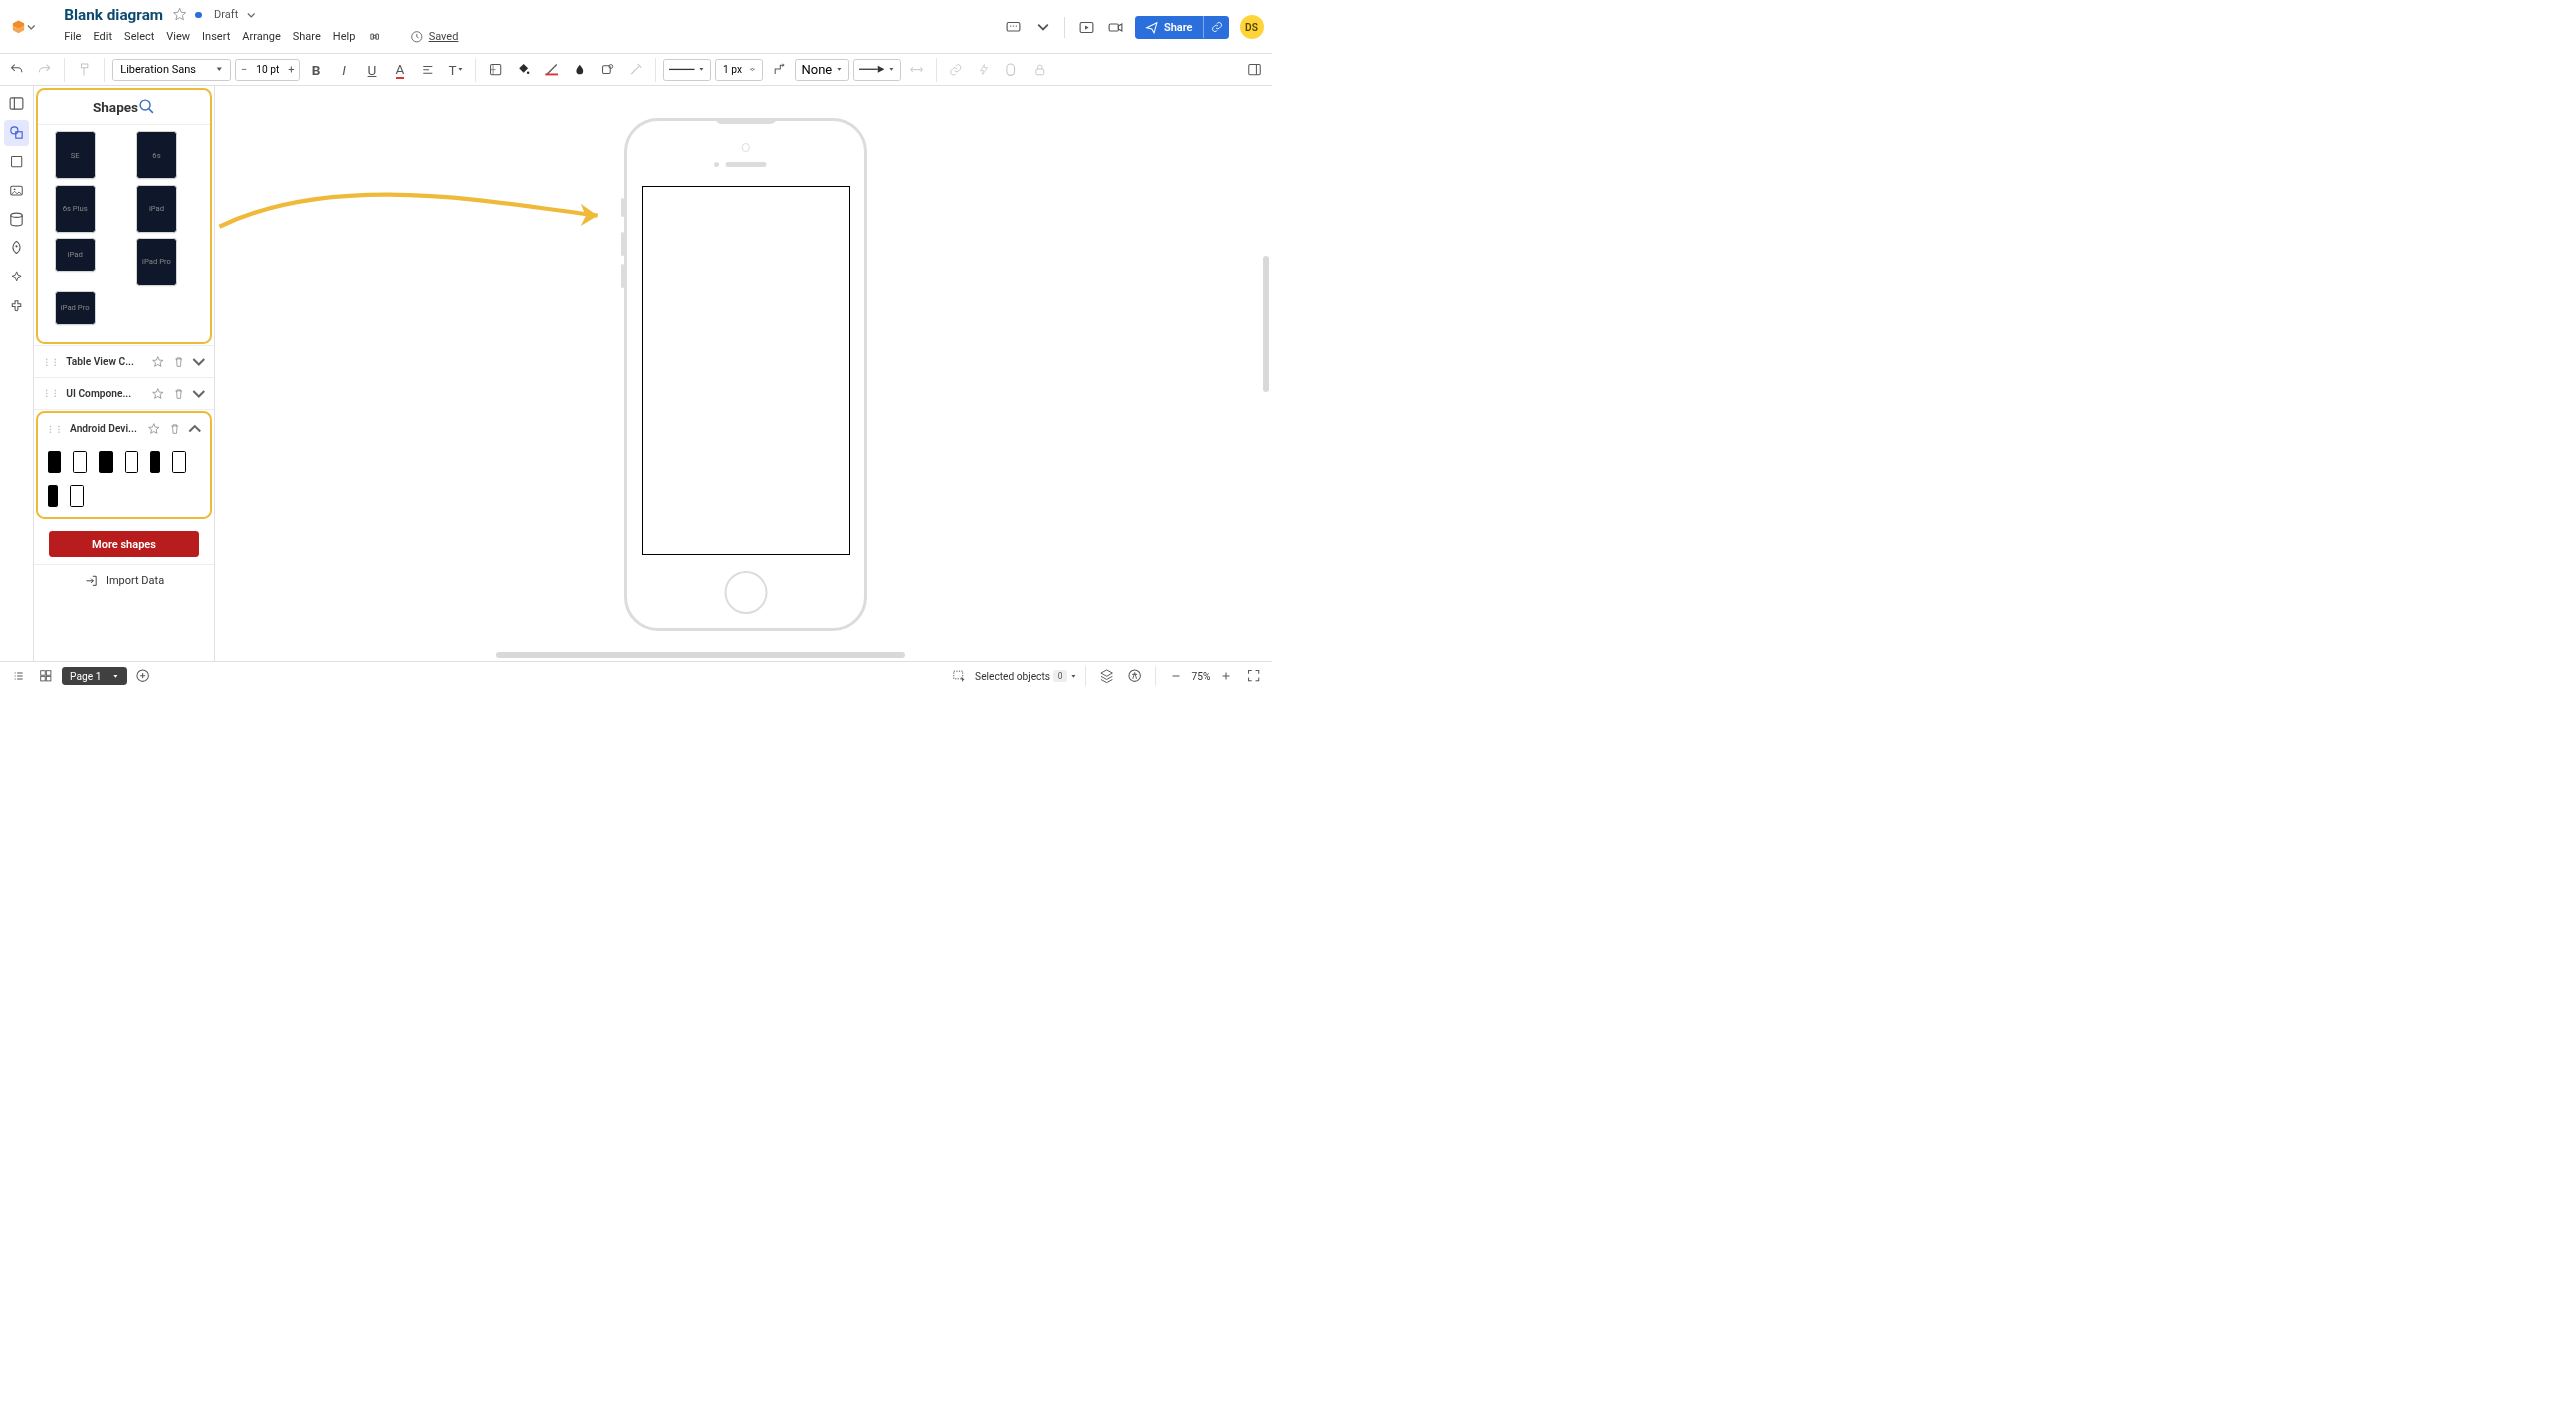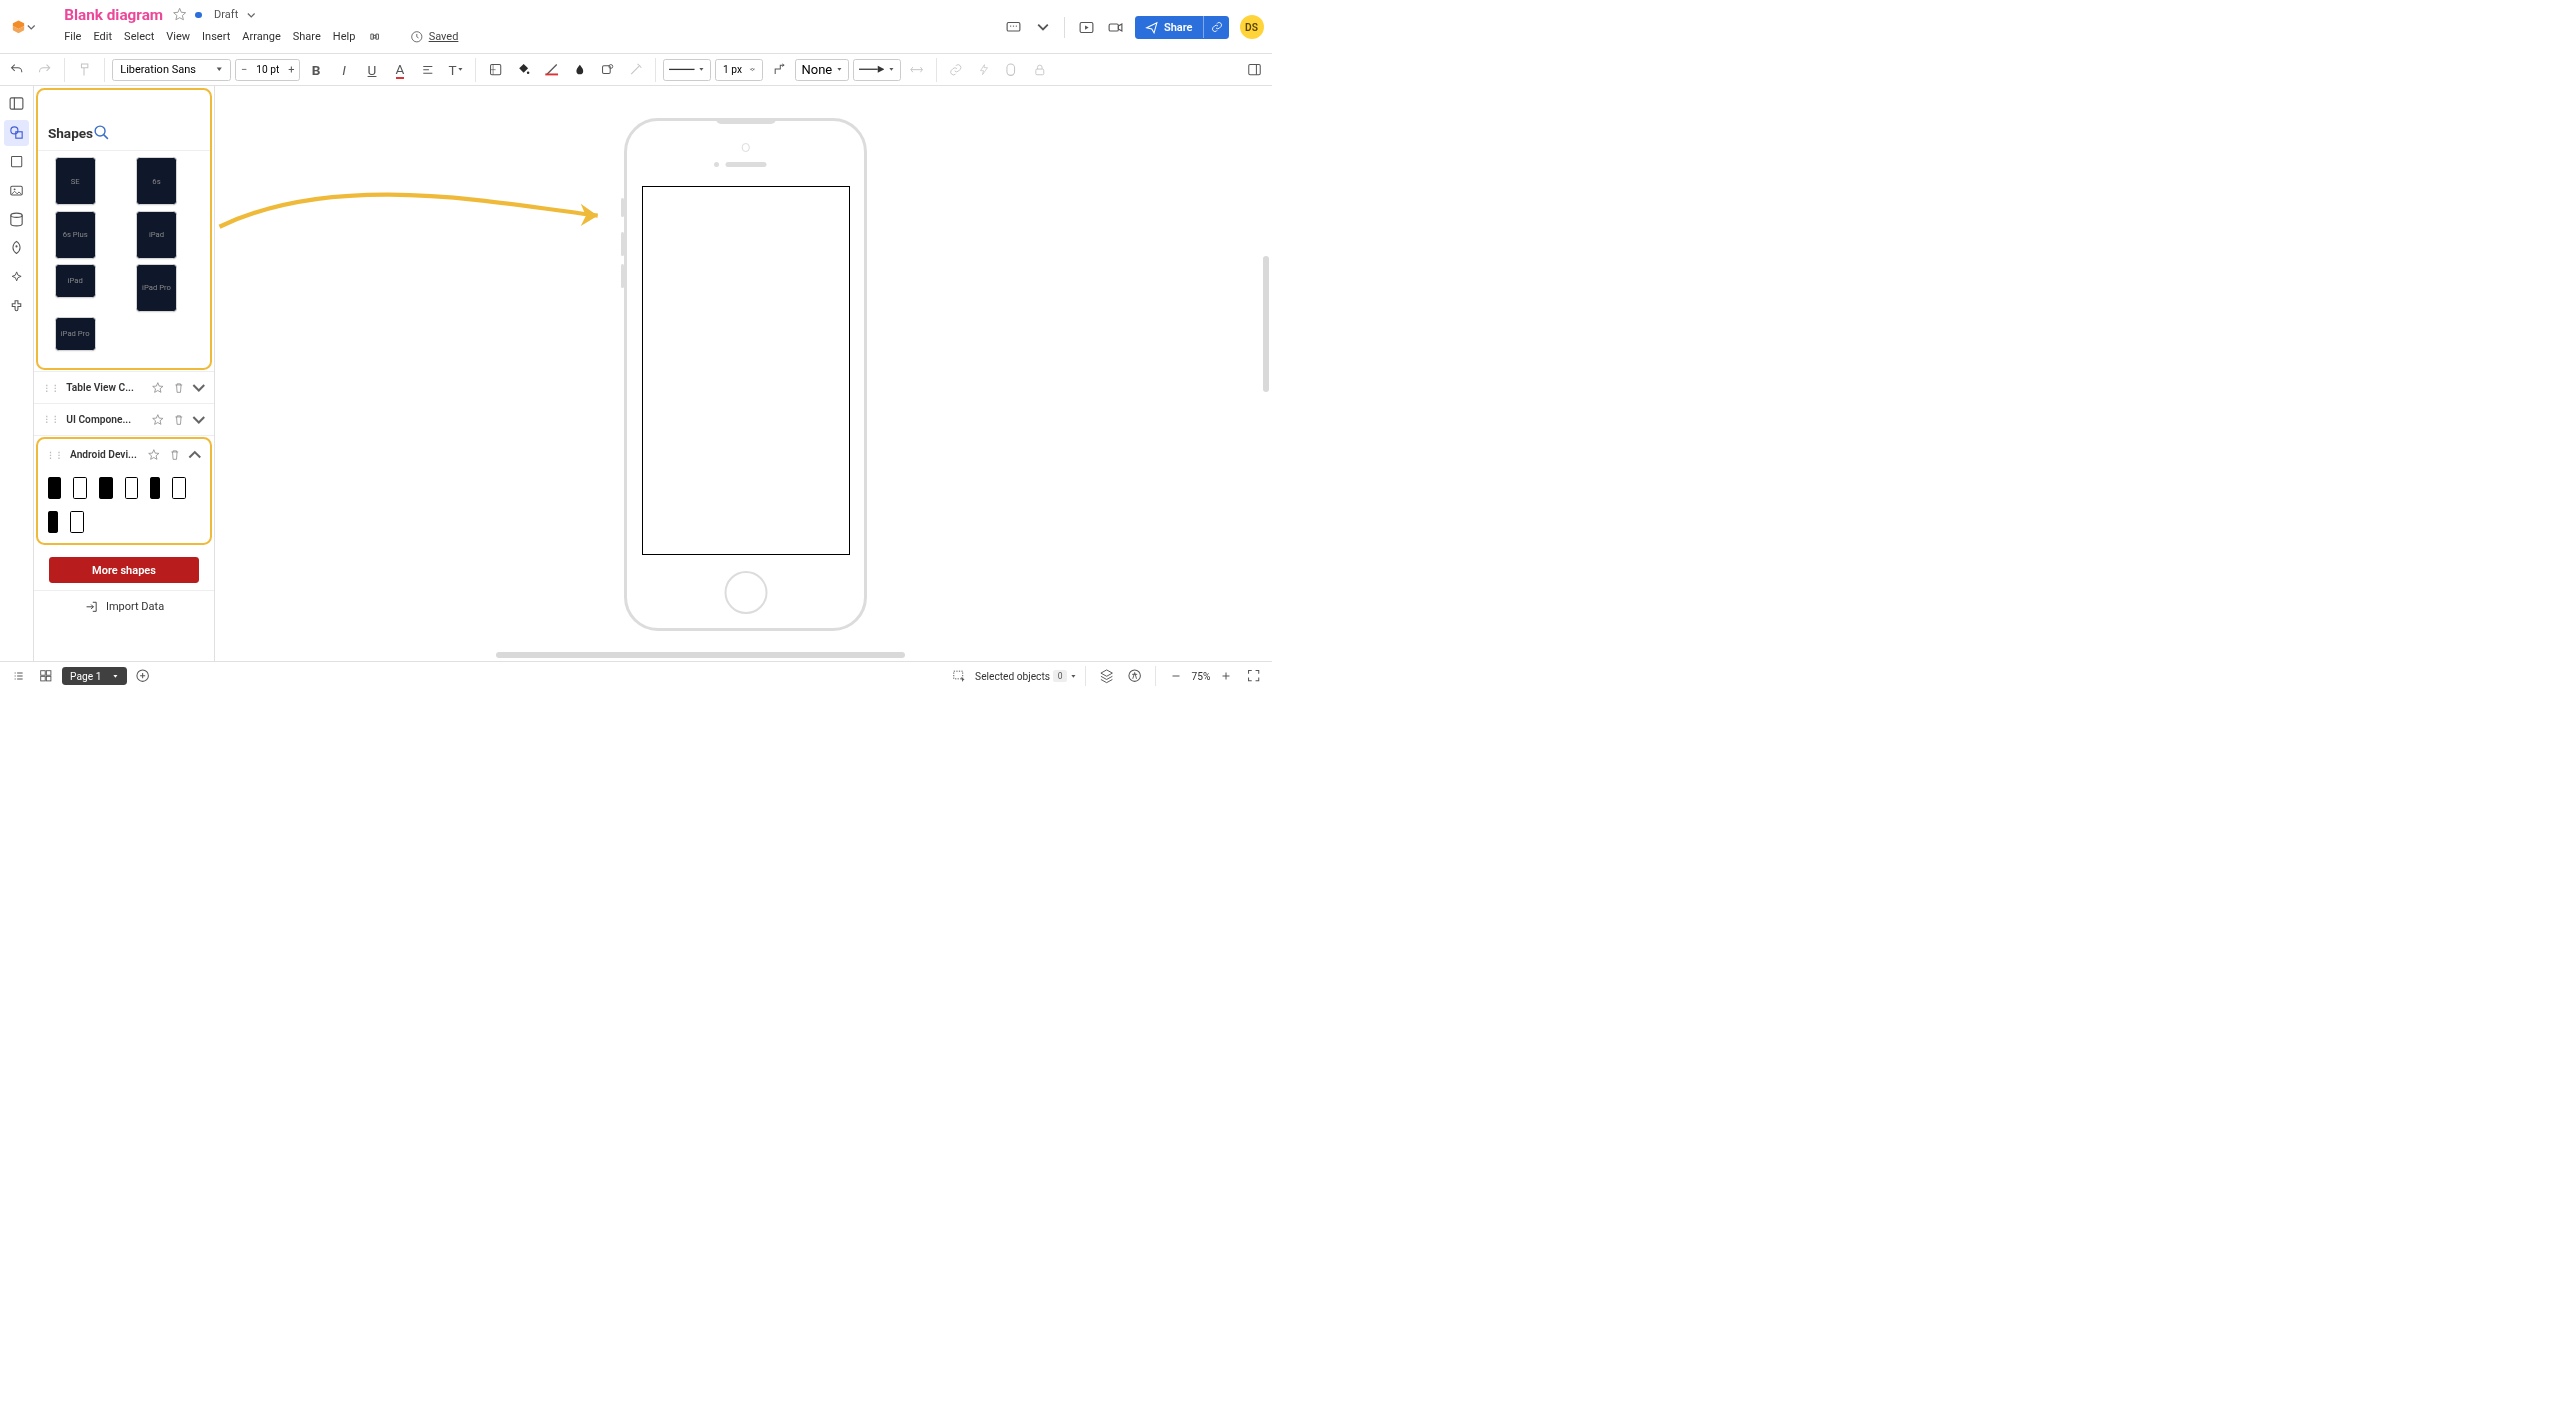--- a/index.html
+++ b/index.html
@@ -2,21 +2,21 @@
 <html style="font-size:13.6px"><head>
 <meta charset="utf-8">
 <style>
 * { margin:0; padding:0; box-sizing:border-box; font-family:-apple-system,BlinkMacSystemFont,"Segoe UI",Roboto,sans-serif; }
 body { width:1272px; height:690px; background:#fff; display:flex; flex-direction:column; overflow:hidden; }
 .header { height:54px; border-bottom:0.9px solid #e0e0e0; display:flex; align-items:flex-start; padding:3.4px 8.5px 0 10.2px; }
 .logo-box { width:30px; height:24px; display:flex; align-items:center; margin-top:12px; }
 .logo { width:17px; height:17px; }
 .title-area { flex:1; margin-left:24px; display:flex; flex-direction:column; }
 .title-row { display:flex; align-items:center; gap:8.5px; margin-top:2.6px; }
-.doc-title { font-size:15.3px; font-weight:700; color:#ec4899; }
+.doc-title { font-size:15.3px; font-weight:700; color:#0c4a6e; }
 .star { width:15.3px; height:15.3px; color:#999; }
 .dot { width:6.8px; height:6.8px; border-radius:50%; background:#2a6fdb; }
 .draft { font-size:11px; color:#555; margin-left:3.4px; }
 .chev-down { width:8.5px; height:8.5px; color:#666; }
 .menu-row { display:flex; align-items:center; gap:12px; margin-top:5.1px; font-size:11px; color:#333; }
 .menu-item { cursor:pointer; }
 .saved-wrap { display:flex; align-items:center; gap:5.1px; margin-left:15.3px; color:#444; font-size:11px; }
 .saved-text { text-decoration:underline; }
 .header-right { display:flex; align-items:center; gap:10.2px; margin-top:12px; }
 .hr-ico { width:19px; height:19px; color:#4b4b4b; display:flex; align-items:center; justify-content:center; }
@@ -35,21 +35,21 @@
 .size-val { width:32px; text-align:center; font-size:10.2px; border:none; }
 .line-sel { height:22px; border:0.9px solid #ccc; border-radius:2.6px; display:flex; align-items:center; padding:0 5.1px; gap:3.4px; justify-content:space-between; min-width:48px; }
 .mid-sel { min-width:48px; font-size:10.2px; justify-content:center; text-align:center; }
 
 .main { flex:1; display:flex; overflow:hidden; }
 .rail { width:34px; border-right:0.9px solid #e0e0e0; display:flex; flex-direction:column; align-items:center; gap:3.4px; padding-top:5.1px; }
 .rail-btn { width:25.6px; height:25.6px; border-radius:3.4px; display:flex; align-items:center; justify-content:center; color:#555; }
 .rail-btn.active { background:#e4e8ff; color:#405cd6; }
 
 .panel { width:181px; border-right:0.9px solid #e0e0e0; display:flex; flex-direction:column; overflow:hidden; }
-.shapes-hdr { display:flex; align-items:center; justify-content:flex-start; padding:8.5px 10.2px; border-bottom:0.9px solid #eee;margin-top:26px; }
+.shapes-hdr { display:flex; align-items:center; justify-content:center; padding:8.5px 10.2px; border-bottom:0.9px solid #eee; }
 .shapes-title { font-size:13.6px; font-weight:700; color:#333; }
 .hili { border:2.6px solid #efba3a; border-radius:8.5px; }
 .shape-grid { display:grid; grid-template-columns:1fr 1fr; gap:5.1px 24px; padding:6.8px 17px 17px; }
 .sthumb { width:41px; height:48px; background:#0f172a; border:0.9px solid #d5d5d5; border-radius:3.4px; display:flex; align-items:center; justify-content:center; font-size:7.7px; color:#888; box-shadow:0 0.9px 0.9px rgba(0,0,0,.05); }
 .sthumb.wide { height:34px; }
 .group-row { display:flex; align-items:center; padding:8.5px 8.5px; border-top:0.9px solid #eee; gap:6.8px; font-size:10.2px; font-weight:600; color:#333; }
 .group-row .title { flex:1; white-space:nowrap; overflow:hidden; text-overflow:ellipsis; }
 .drag-dots { color:#bbb; font-size:8.5px; }
 .gicon { width:13.6px; height:13.6px; color:#777; }
 .android-section { border-top:0.9px solid #eee; }

